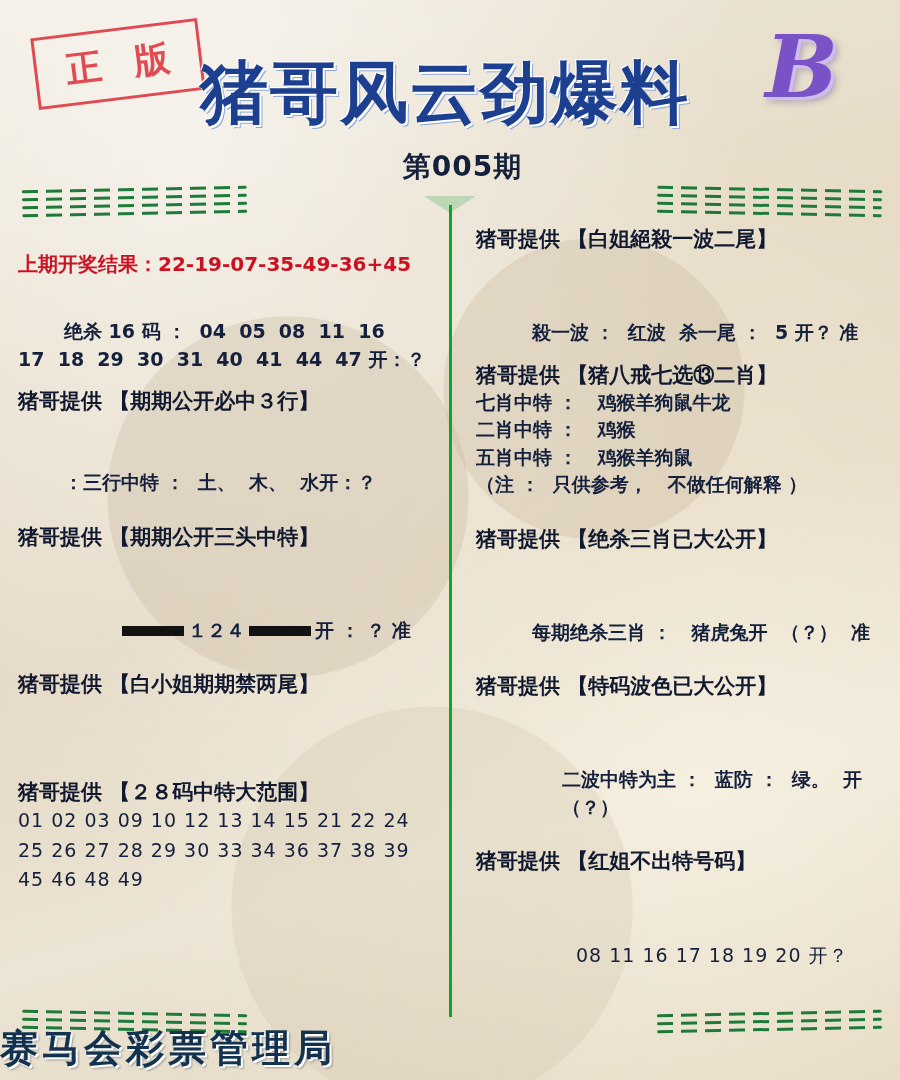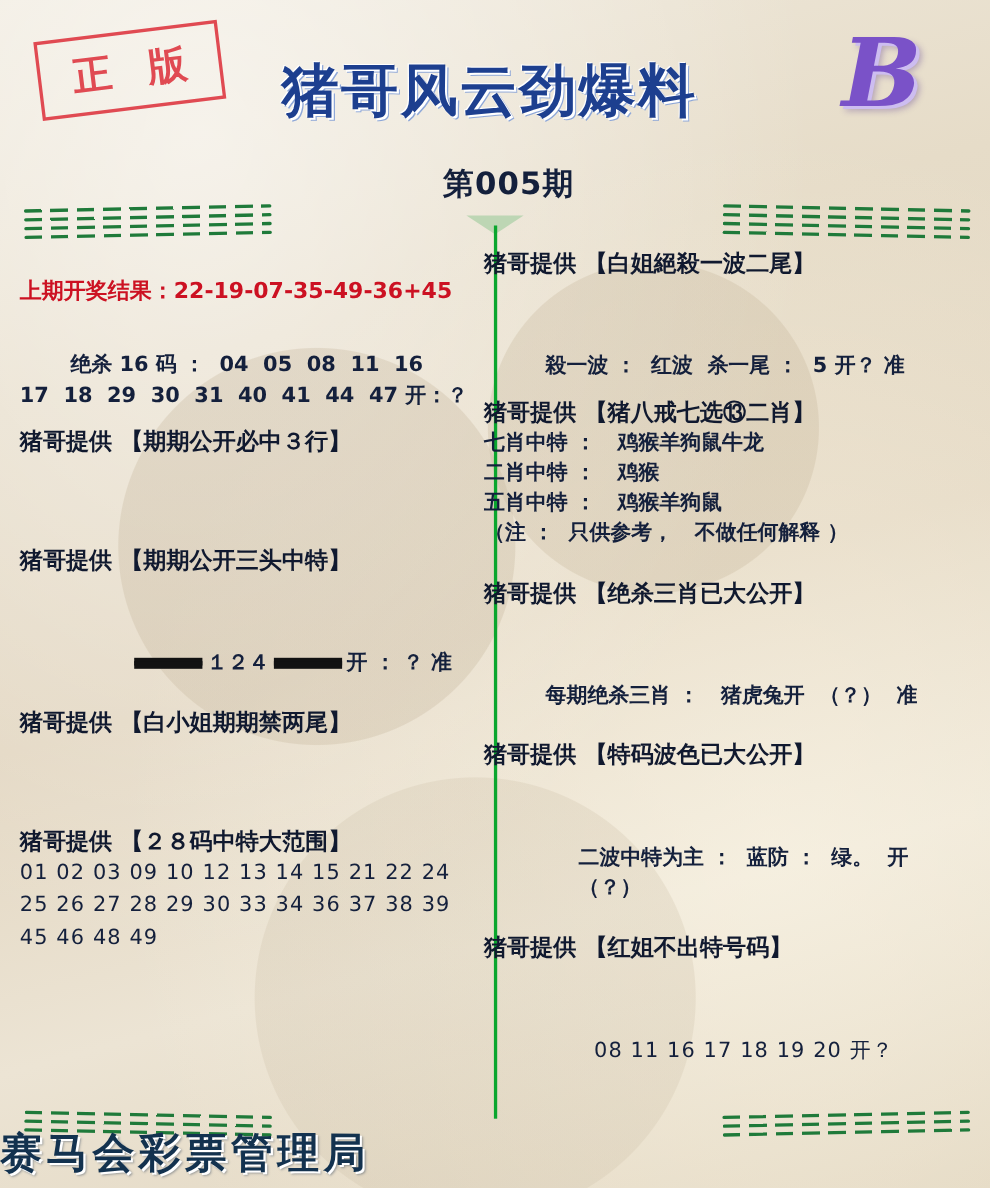--- a/index.html
+++ b/index.html
@@ -59,21 +59,21 @@
   }
 
   
   .title {
     position: absolute;
     left: 195px;
     top: 48px;
     width: 500px;
     text-align: center;
     font-family: "DejaVu Sans", sans-serif;
-    font-size: 52px;
+    font-size: 68px;
     font-weight: bold;
     color: #1d3f8f;
     letter-spacing: 2px;
     text-shadow:
       2px 2px 0 #ffffff,
       3px 3px 0 #8fa8d8,
       -1px -1px 0 #ffffff;
     white-space: nowrap;
   }
   .logo-b {
@@ -142,21 +142,21 @@
   }
 
   
   .col {
     position: absolute;
     top: 225px;
     font-family: "DejaVu Sans", sans-serif;
     color: #14203c;
   }
   .col-left  { left: 18px;  width: 425px; }
-  .col-right { left: 440px; width: 425px; }
+  .col-right { left: 476px; width: 425px; }
 
   .line {
     font-size: 19px;
     line-height: 1.45;
     white-space: pre-wrap;
     margin: 0;
     font-weight: bold;
   }
   .gap-s { height: 14px; }
   .gap-m { height: 26px; }
@@ -270,20 +270,21 @@
 
     <div class="gap-l"></div>
     <p class="line indent-2">绝杀 16 码 ：  04  05  08  11  16</p>
     <p class="line">17  18  29  30  31  40  41  44  47 开：？</p>
 
     <div class="gap-s"></div>
     <p class="heading">猪哥提供 【期期公开必中３行】</p>
 
     <div class="gap-l"></div>
     <div class="gap-s"></div>
+    <p class="line indent-2">：三行中特 ：  土、  木、  水开：？</p>
 
     <div class="gap-m"></div>
     <p class="heading">猪哥提供 【期期公开三头中特】</p>
 
     <div class="gap-l"></div>
     <div class="gap-m"></div>
     <p class="line indent-3"><span class="bars"></span><span>１２４</span><span class="bars"></span><span>开 ： ？ 准</span></p>
 
     <div class="gap-m"></div>
     <p class="heading">猪哥提供 【白小姐期期禁两尾】</p>

